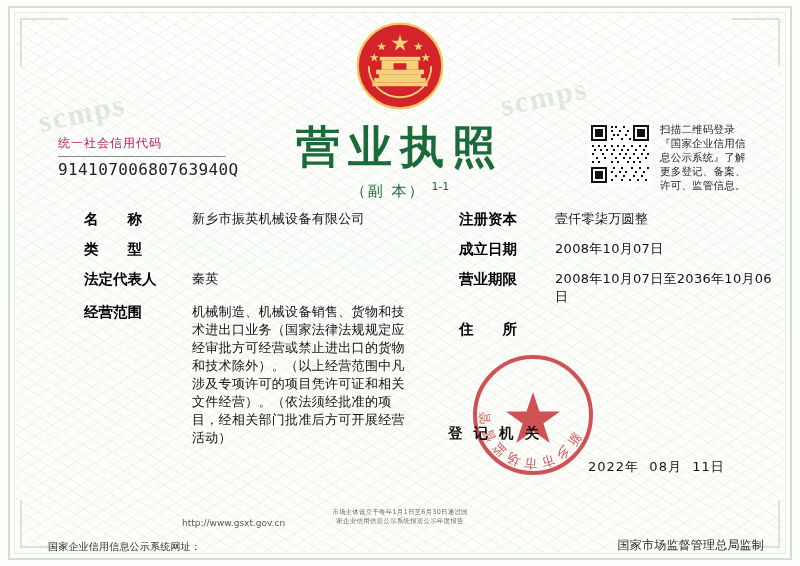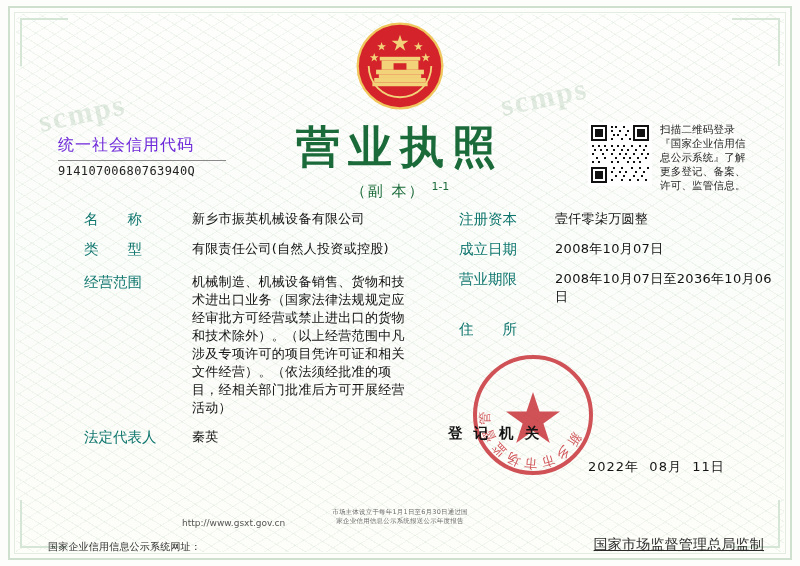--- a/index.html
+++ b/index.html
@@ -110,32 +110,32 @@
 
   
   .code-block {
     position: absolute;
     left: 58px;
     top: 135px;
     width: 180px;
     color: #2a2a2a;
   }
   .code-label {
-    font-size: 16px;
+    font-size: 12px;
     letter-spacing: 1px;
-    color: #6d28d9;
+    color: #be185d;
   }
   .code-line {
     width: 168px;
     height: 1px;
     background: #8a8a8a;
     margin: 4px 0 3px 0;
   }
   .code-value {
-    font-size: 12px;
+    font-size: 16px;
     letter-spacing: 0.4px;
     font-family: "DejaVu Sans Mono", monospace;
     color: #222;
   }
 
   
   .qr-block {
     position: absolute;
     right: 48px;
     top: 122px;
@@ -175,22 +175,22 @@
     width: 400px;
     position: relative;
   }
   .f {
     display: flex;
     align-items: flex-start;
     margin-bottom: 11px;
   }
   .f-label {
     font-size: 14.5px;
-    font-weight: normal;
-    color: #0f766e;
+    font-weight: bold;
+    color: #000000;
     white-space: nowrap;
     font-family: "DejaVu Sans", "Liberation Sans", sans-serif;
   }
   .lab4 { letter-spacing: 0px; }
   .f-value {
     font-size: 13px;
     color: #121212;
     line-height: 18px;
     letter-spacing: 0.3px;
   }
@@ -275,24 +275,23 @@
     left: 48px;
     bottom: 12px;
     font-size: 10px;
     color: #2b2b2b;
     letter-spacing: 0.2px;
   }
   .footer-right {
     position: absolute;
     right: 36px;
     bottom: 12px;
-    font-size: 14px;
+    font-size: 12px;
     color: #2b2b2b;
     letter-spacing: 0.2px;
-    text-decoration: underline;
   }
   .hrule {
     position: absolute;
     left: 30px;
     right: 30px;
     top: 500px;
     height: 1px;
     background: rgba(170,195,170,0.0);
   }
 </style>
@@ -439,29 +438,28 @@
 
   <div class="fields">
     <div class="row">
       <div class="col-left left-pad">
         <div class="f">
           <div class="label-box f-label lab4">名　　称</div>
           <div class="value-box f-value">新乡市振英机械设备有限公司</div>
         </div>
         <div class="f">
           <div class="label-box f-label lab4">类　　型</div>
-          <div class="value-box f-value">有限责任公司(自然人投资或控股)</div>
+        </div>
+        <div class="f">
+          <div class="label-box f-label lab4">法定代表人</div>
+          <div class="value-box f-value">秦英</div>
         </div>
         <div class="f" style="margin-top:14px;">
           <div class="label-box f-label lab4">经营范围</div>
           <div class="value-box f-value">机械制造、机械设备销售、货物和技术进出口业务（国家法律法规规定应经审批方可经营或禁止进出口的货物和技术除外）。（以上经营范围中凡涉及专项许可的项目凭许可证和相关文件经营）。（依法须经批准的项目，经相关部门批准后方可开展经营活动）</div>
-        </div>
-        <div class="f">
-          <div class="label-box f-label lab4">法定代表人</div>
-          <div class="value-box f-value">秦英</div>
         </div>
       </div>
       <div class="col-right right-pad">
         <div class="f">
           <div class="label-box-r f-label">注册资本</div>
           <div class="value-box-r f-value">壹仟零柒万圆整</div>
         </div>
         <div class="f">
           <div class="label-box-r f-label">成立日期</div>
           <div class="value-box-r f-value">2008年10月07日</div>

